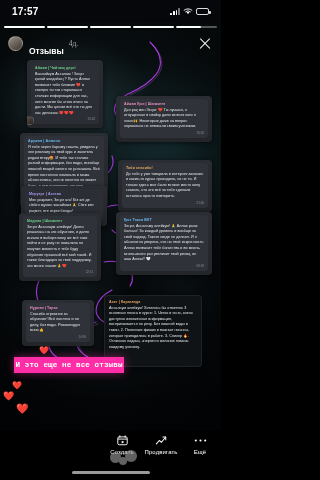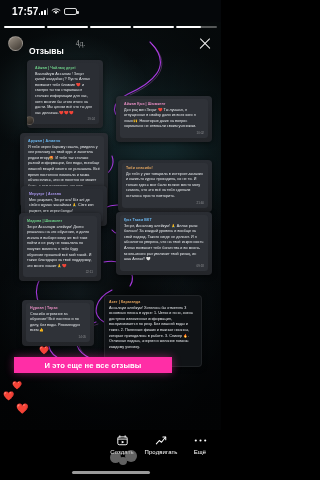--- a/index.html
+++ b/index.html
@@ -33,21 +33,21 @@
     position:absolute; left:0; top:22px; width:221px; height:408px;
     background:radial-gradient(ellipse 150px 230px at 50% 50%, rgba(0,0,0,0) 35%, rgba(0,0,0,.55) 100%);
   }
 
   
   .neon { position:absolute; left:0; top:22px; width:221px; height:408px; pointer-events:none; }
 
   
   .statusbar {
     position:absolute; left:0; top:0; width:221px; height:22px;
-    display:flex; align-items:center; 
+    display:flex; align-items:center; justify-content:space-between;
     padding:11px 12px; z-index:40;
   }
   .sb-time { color:#fff; font-size:10px; font-weight:bold; letter-spacing:.2px; }
   .sb-right { display:flex; align-items:center; gap:3px; }
   .sig { display:flex; align-items:flex-end; gap:1px; height:8px; }
   .sig i { display:block; width:1.7px; background:#fff; border-radius:.5px; }
   .sig i:nth-child(1){height:2.5px;} .sig i:nth-child(2){height:4px;}
   .sig i:nth-child(3){height:5.5px;} .sig i:nth-child(4){height:7px;opacity:.45;}
   .batt { width:13px; height:7px; border:1px solid rgba(255,255,255,.85); border-radius:2px; position:relative; }
   .batt:after { content:""; position:absolute; right:-2.5px; top:2px; width:1.5px; height:3px; background:rgba(255,255,255,.85); border-radius:0 1px 1px 0; }
@@ -65,21 +65,21 @@
   .story-head {
     position:absolute; left:0; top:32px; width:221px; height:22px;
     display:flex; align-items:center; padding:0 8px; z-index:40;
   }
   .avatar {
     width:15px; height:15px; border-radius:50%;
     background:linear-gradient(145deg,#9b9186 0%, #6f675d 45%, #3c3630 100%);
     border:.5px solid rgba(255,255,255,.25); flex:none;
   }
   .head-title { color:#fff; font-size:8.5px; font-weight:bold; margin-left:6px;margin-top:16px; }
-  .head-time { color:rgba(255,255,255,.62); font-size:7.5px; margin-left:12px;font-family:Liberation Serif, serif; }
+  .head-time { color:rgba(255,255,255,.62); font-size:7.5px; margin-left:5px;font-family:Liberation Serif, serif; }
   .close-x {
     margin-left:auto; width:16px; height:16px; position:relative; opacity:.95;
   }
   .close-x:before, .close-x:after {
     content:""; position:absolute; left:1px; top:7.5px; width:14px; height:1.2px;
     background:#fff; border-radius:1px;
   }
   .close-x:before { transform:rotate(45deg); }
   .close-x:after  { transform:rotate(-45deg); }
 
@@ -129,25 +129,26 @@
   #card-1 .bub, #card-5 .bub { background:#2b2e34; }
 
   .avatar-mini {
     position:absolute; left:-2px; bottom:3px; width:9px; height:9px; border-radius:50%;
     background:linear-gradient(145deg,#5c5348,#262220);
     border:.5px solid rgba(255,255,255,.12);
   }
 
   
   .banner {
-    position:absolute; left:14px; top:357px; width:158px; height:16px;
+    position:absolute; left:14px; top:357px; width:110px; height:16px;
     background:#ff2ea6;
     display:flex; align-items:center; justify-content:center;
     z-index:30;
     box-shadow:0 0 8px rgba(255,46,166,.45);
+    font-family:Liberation Mono, monospace;
   }
   .banner span {
     color:#ffffff; font-size:7.6px; font-weight:bold; letter-spacing:.1px; white-space:nowrap;
   }
 
   
   .heart { position:absolute; z-index:28; font-size:9px; line-height:1; color:#ef3b4f; }
   #h1 { left:12px; top:382px; font-size:8px; }
   #h2 { left:3px;  top:392px; font-size:9px; }
   #h3 { left:16px; top:404px; font-size:10px; }

